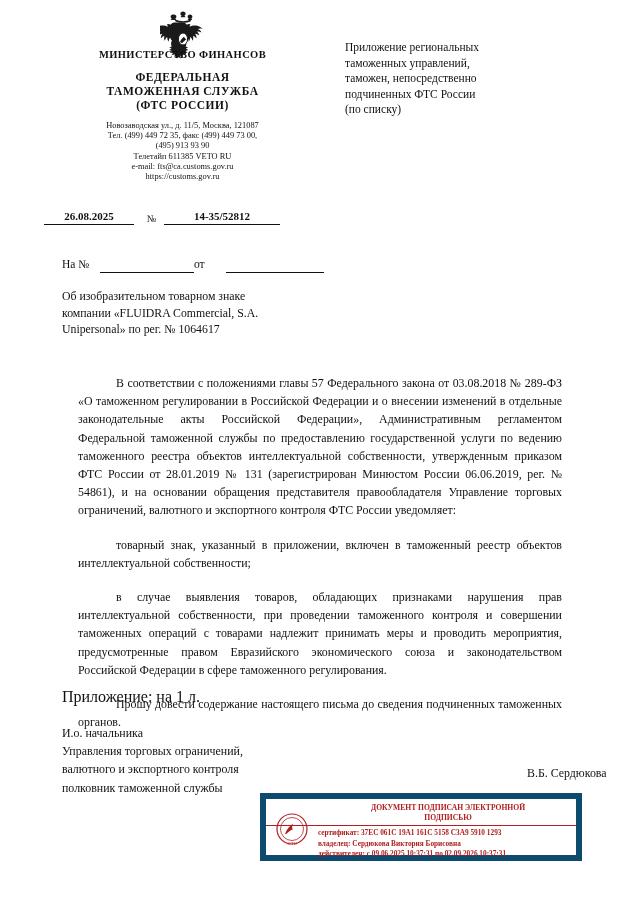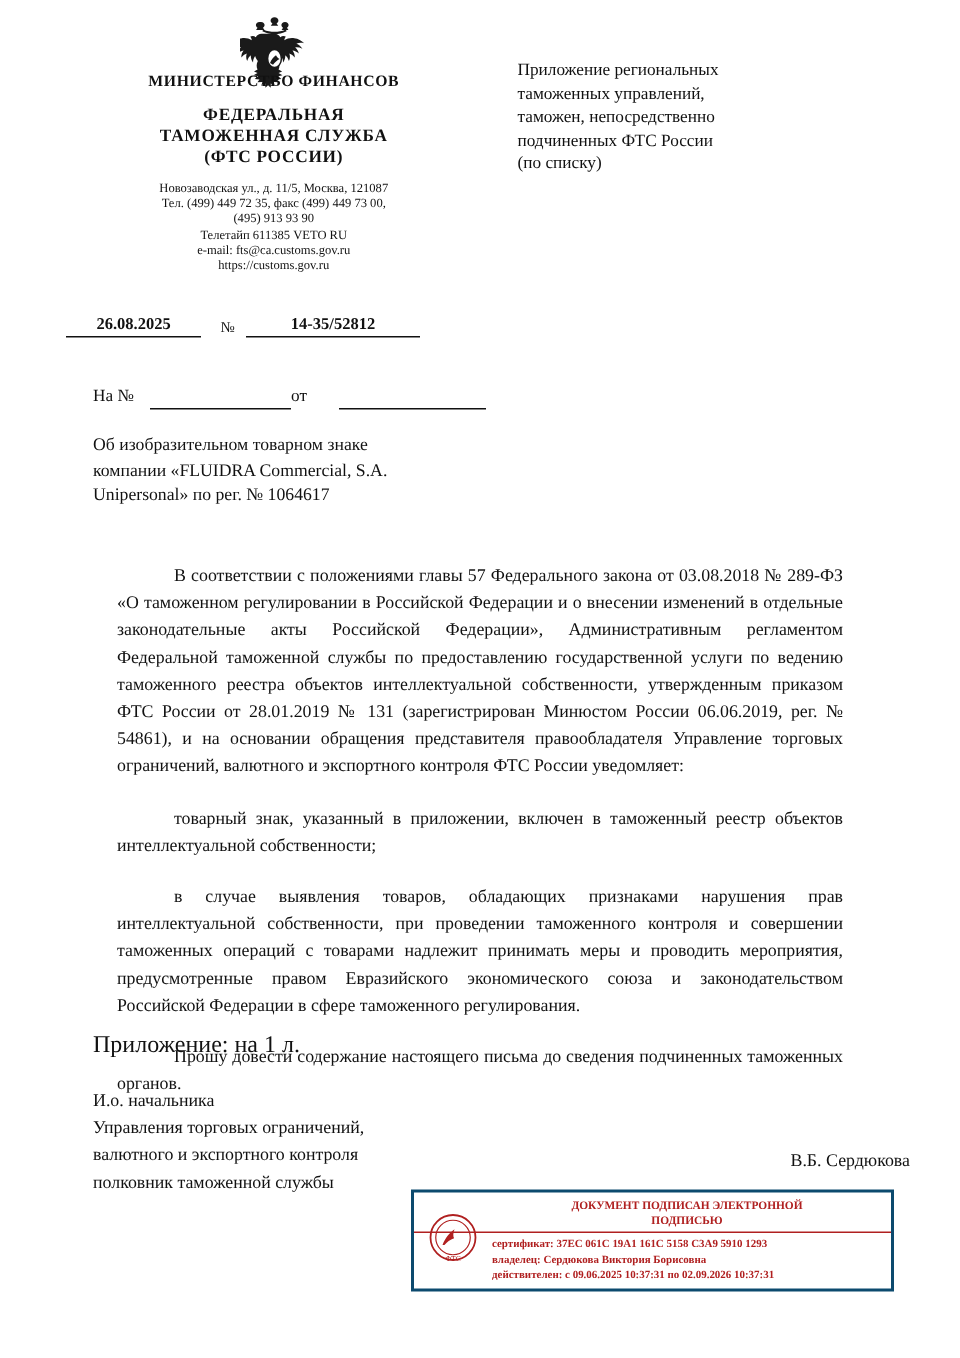--- a/index.html
+++ b/index.html
@@ -187,25 +187,25 @@
     left: 455px;
     top: 40px;
     font-size: 11.9px;
     white-space: nowrap;
     margin-left: 10px;
   }
 
   
   .stamp {
     position: absolute;
-    left: 274px;
+    left: 260px;
     top: 793px;
     width: 322px;
     height: 68px;
-    border: 2px solid #0c4a6e;
+    border: 6px solid #0c4a6e;
     color: #b02020;
     box-sizing: border-box;
     font-family: "Liberation Serif", serif;
   }
   .stamp-seal {
     position: absolute;
     left: 6px;
     top: 10px;
     width: 40px;
     height: 40px;

